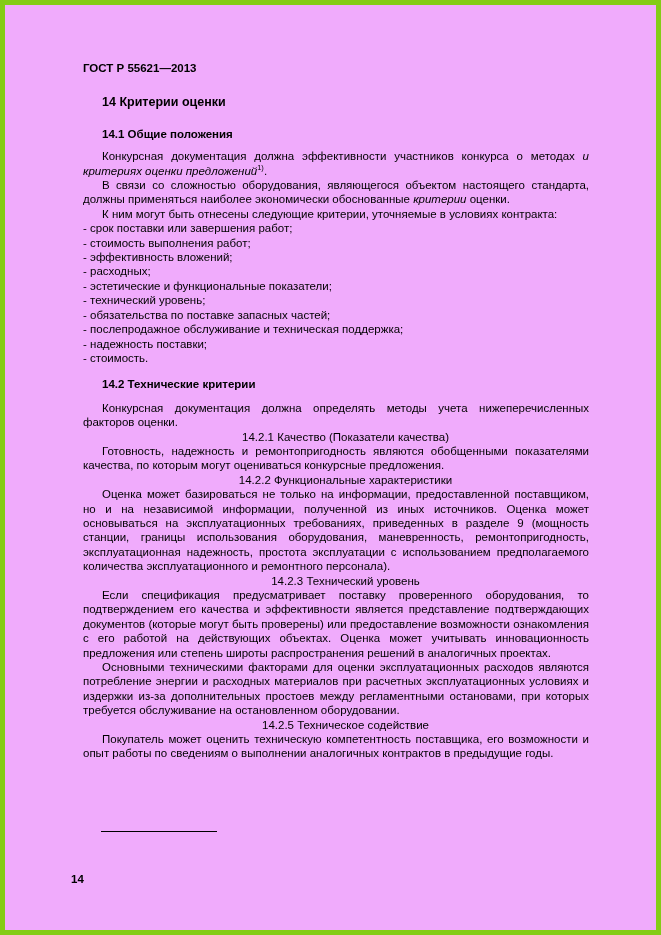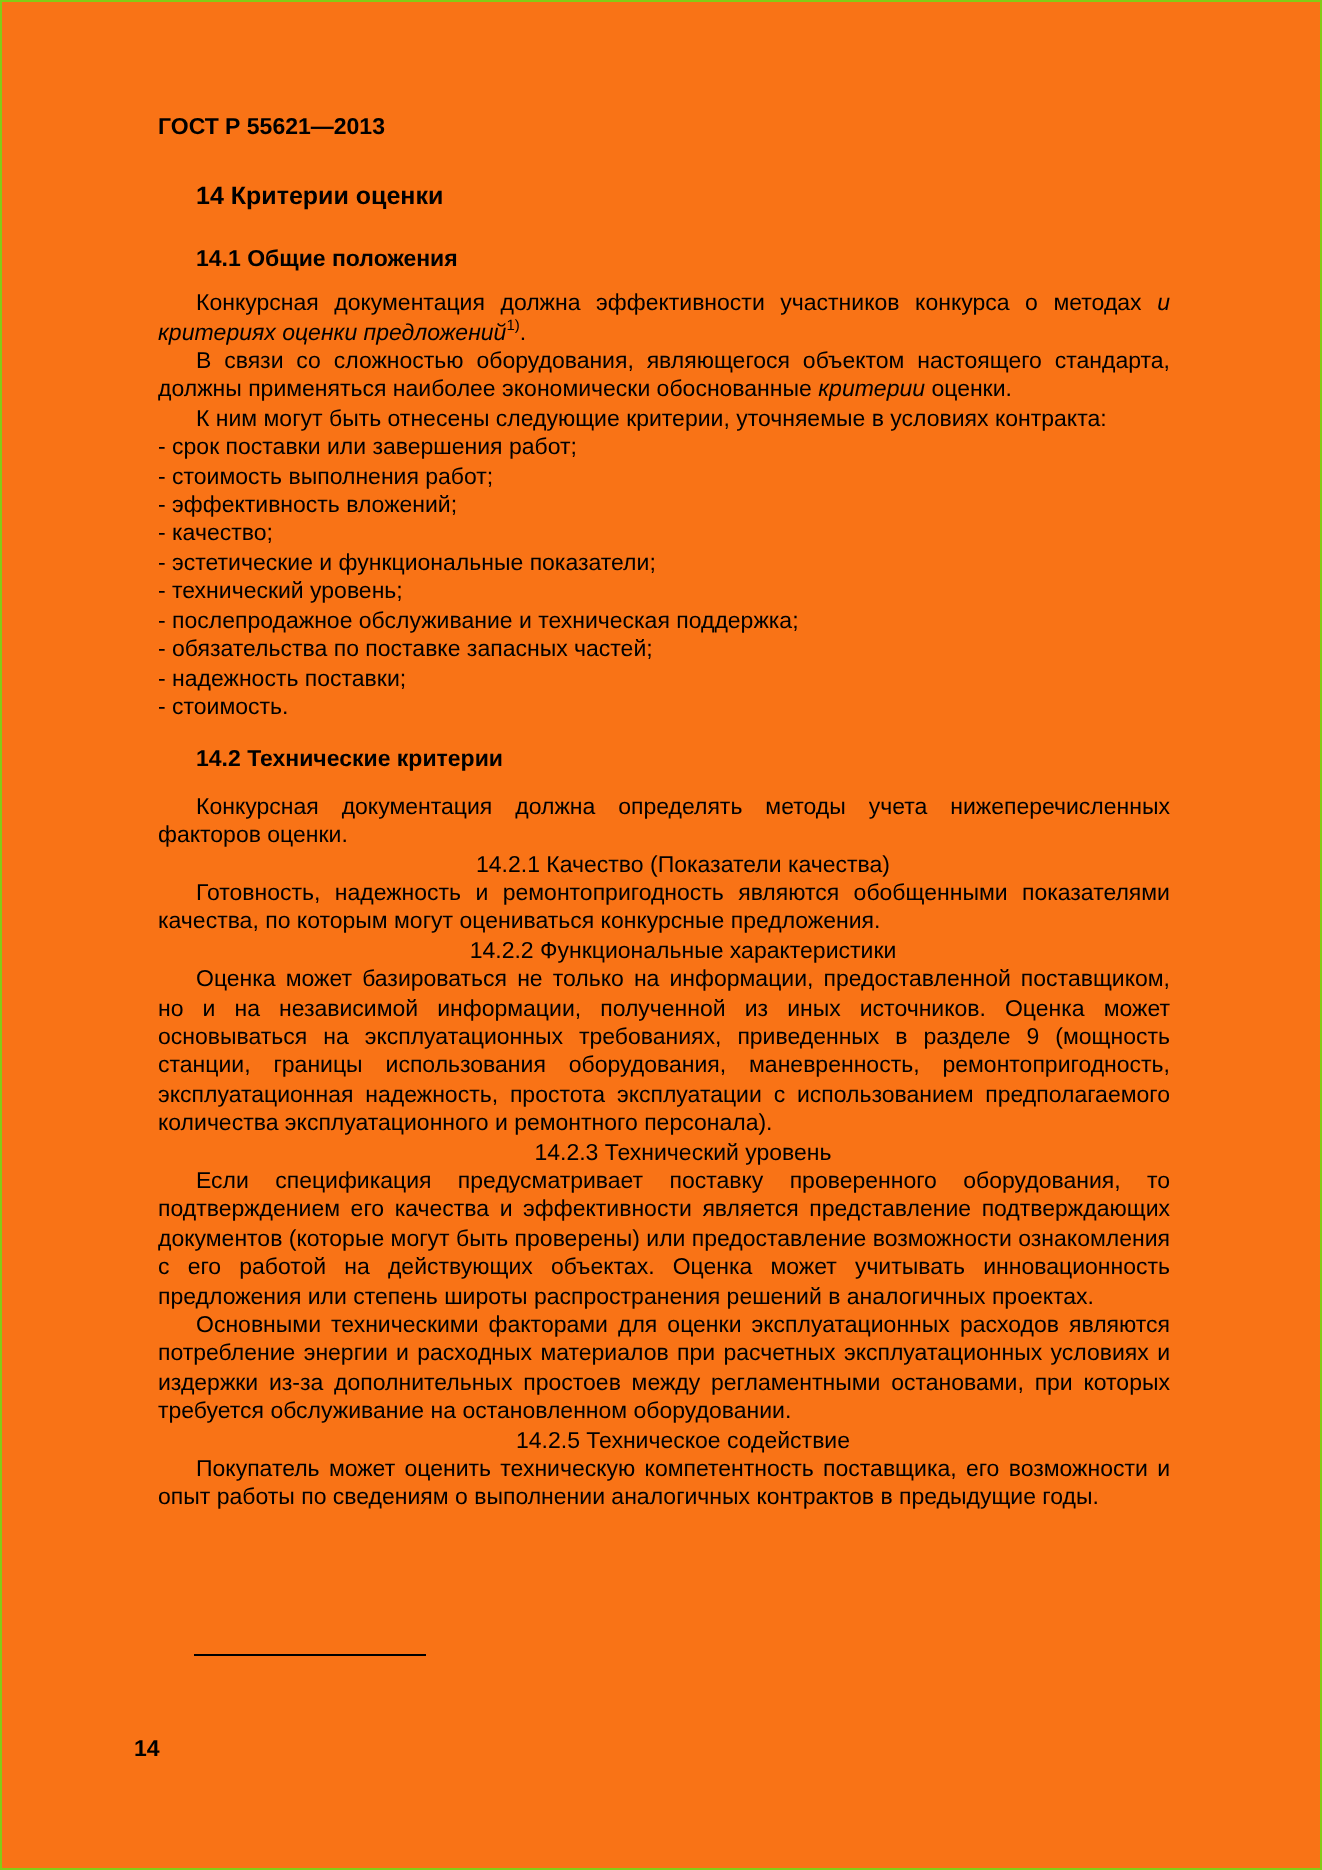--- a/index.html
+++ b/index.html
@@ -5,22 +5,22 @@
   * { margin: 0; padding: 0; box-sizing: border-box; }
   html, body { background: #ffffff; }
   body {
     font-family: "Liberation Sans", "DejaVu Sans", sans-serif;
     color: #000;
   }
   .page {
     position: relative;
     width: 661px;
     height: 935px;
-    background: #f97316;
-    border: 1px solid #84cc16;
+    background: #f0abfc;
+    border: 5px solid #84cc16;
     overflow: hidden;
   }
   .content {
     position: absolute;
     left: 78px;
     top: 56px;
     width: 506px;
     font-size: 11.5px;
     line-height: 14.4px;
   }
@@ -106,25 +106,25 @@
     <p class="body-p"><span>Конкурсная документация должна эффективности участников конкурса о методах </span><span class="i">и критериях оценки предложений</span><sup>1)</sup><span>.</span></p>
 
     <p class="body-p"><span>В связи со сложностью оборудования, являющегося объектом настоящего стандарта, должны применяться наиболее экономически обоснованные </span><span class="i">критерии</span><span> оценки.</span></p>
 
     <p class="body-p">К ним могут быть отнесены следующие критерии, уточняемые в условиях контракта:</p>
 
     <div class="criteria-list">
       <div>- срок поставки или завершения работ;</div>
       <div>- стоимость выполнения работ;</div>
       <div>- эффективность вложений;</div>
-      <div>- качество;</div>
+      <div>- расходных;</div>
       <div>- эстетические и функциональные показатели;</div>
       <div>- технический уровень;</div>
+      <div>- обязательства по поставке запасных частей;</div>
       <div>- послепродажное обслуживание и техническая поддержка;</div>
-      <div>- обязательства по поставке запасных частей;</div>
       <div>- надежность поставки;</div>
       <div>- стоимость.</div>
     </div>
 
     <div class="subsec-title mt2">14.2 Технические критерии</div>
 
     <p class="body-p">Конкурсная документация должна определять методы учета нижеперечисленных факторов оценки.</p>
 
     <p class="plain-p">14.2.1 Качество (Показатели качества)</p>
     <p class="body-p">Готовность, надежность и ремонтопригодность являются обобщенными показателями качества, по которым могут оцениваться конкурсные предложения.</p>

